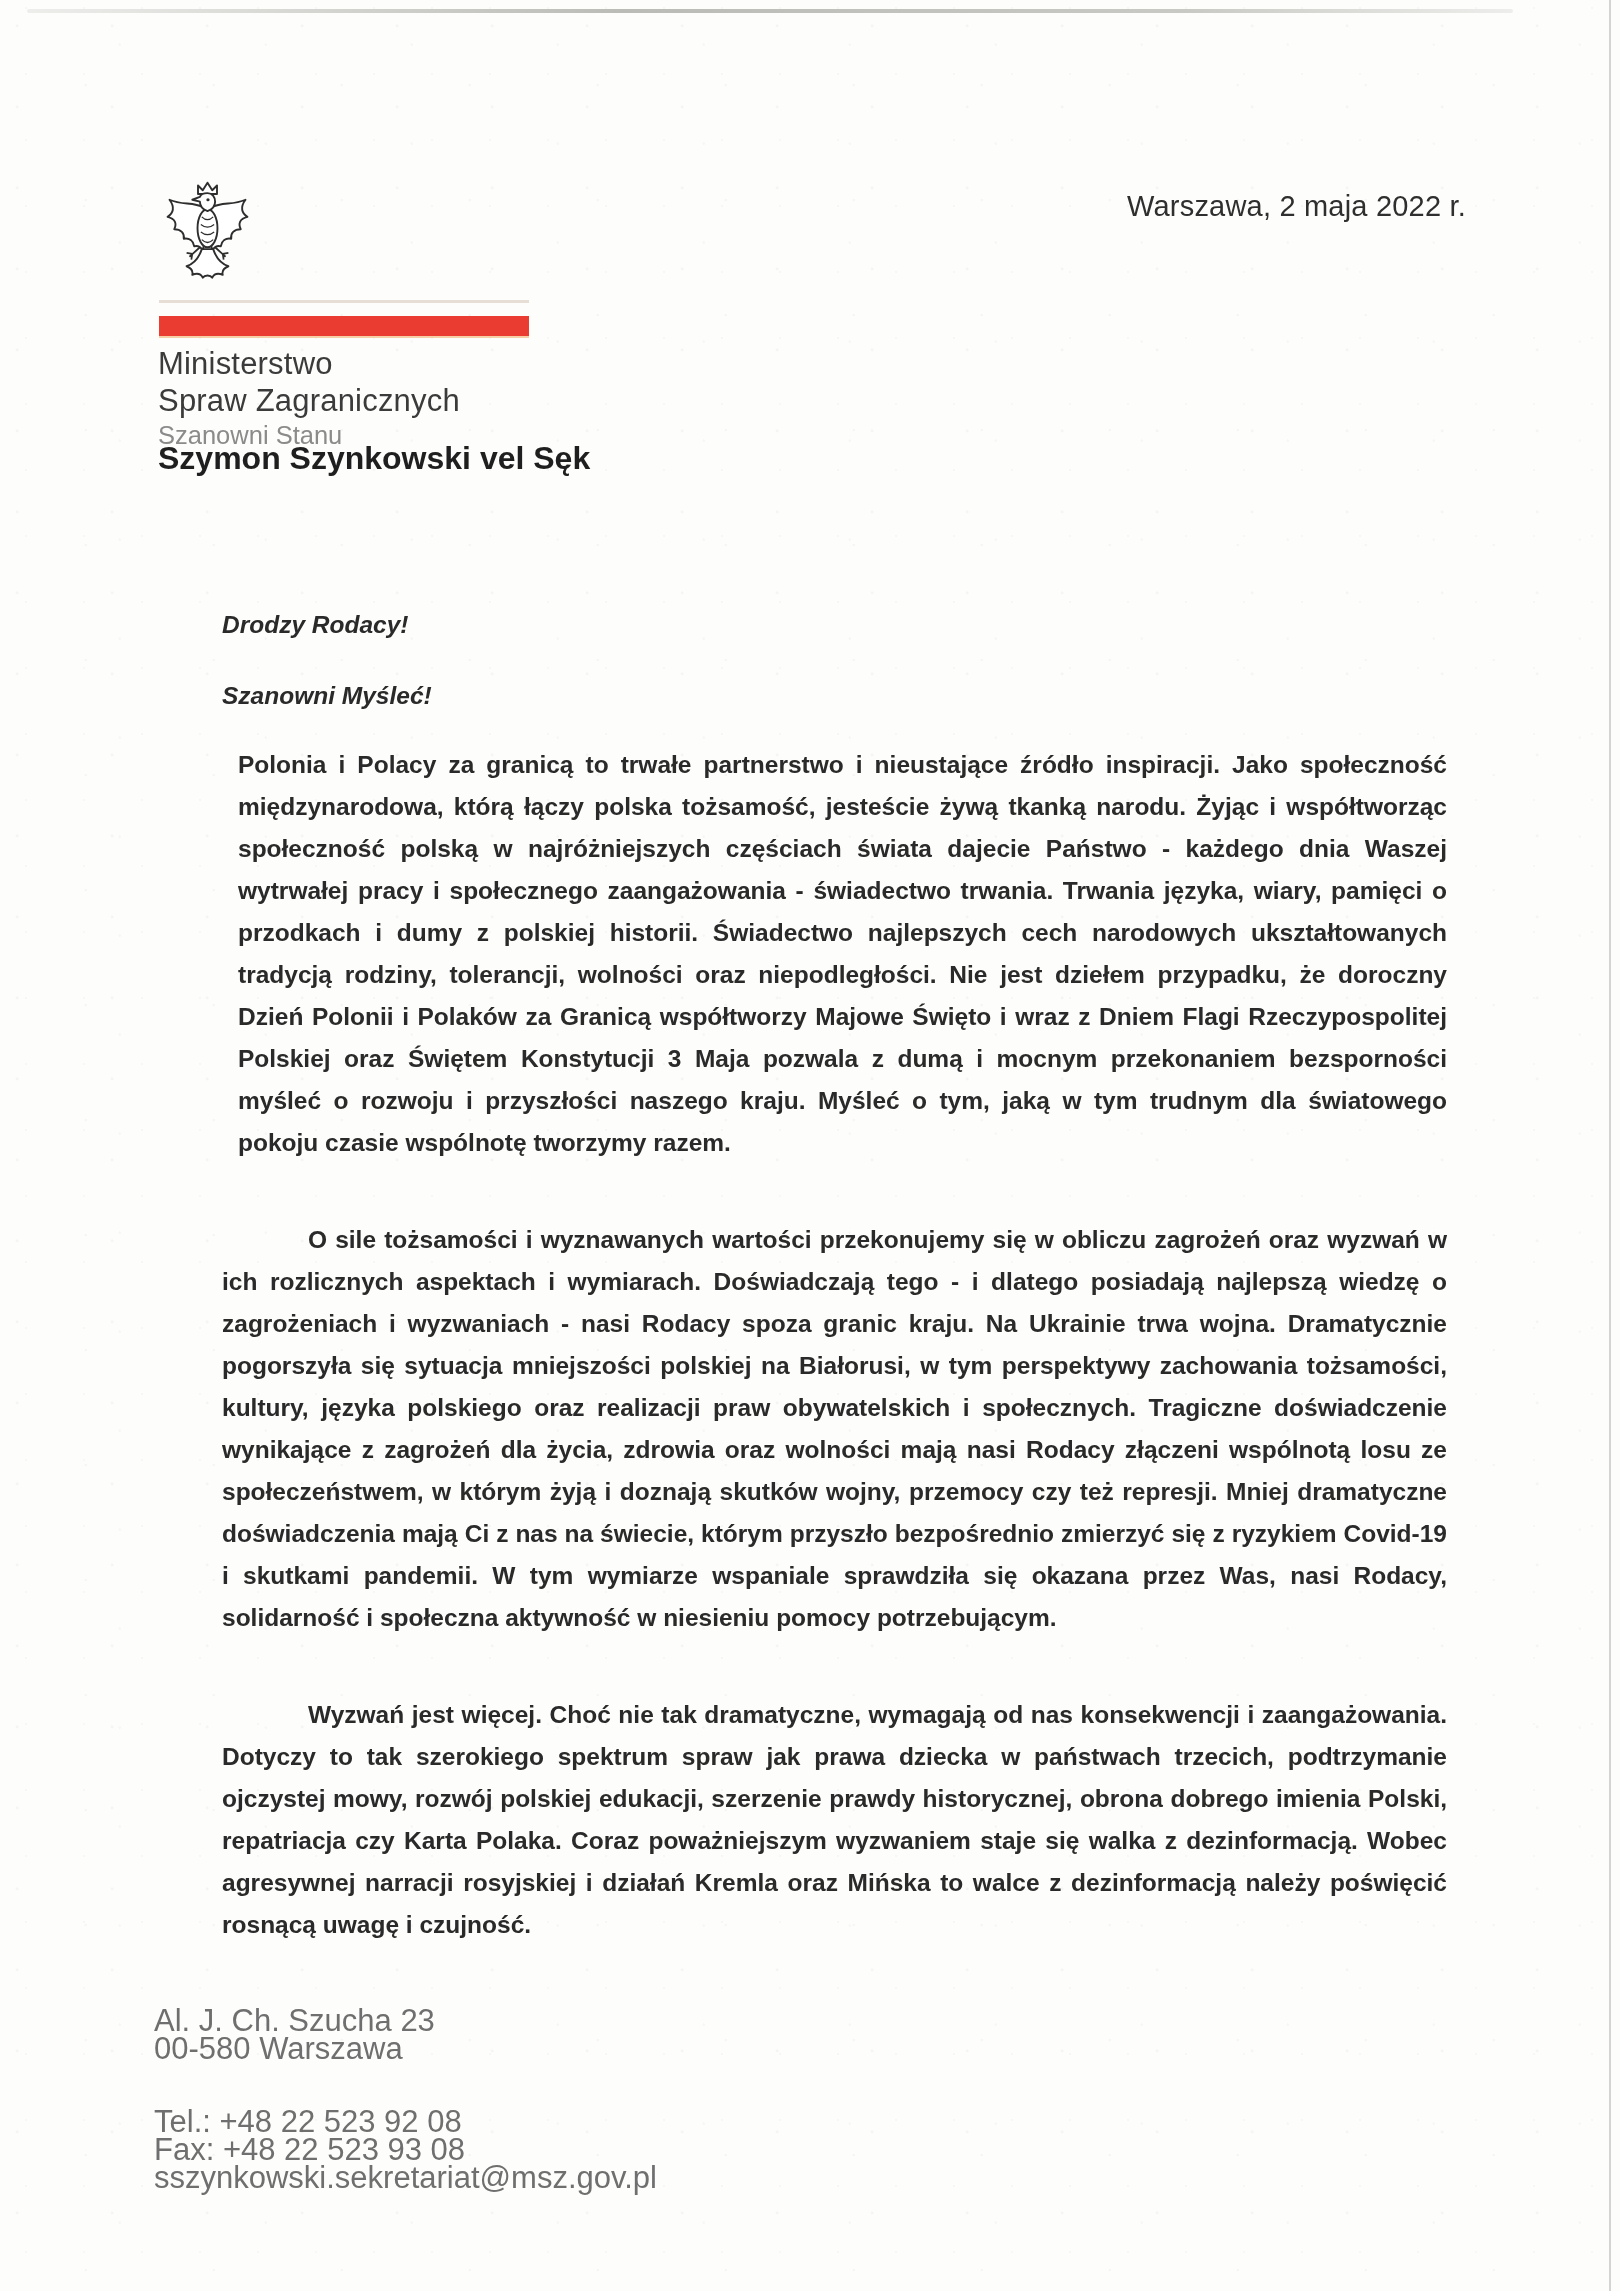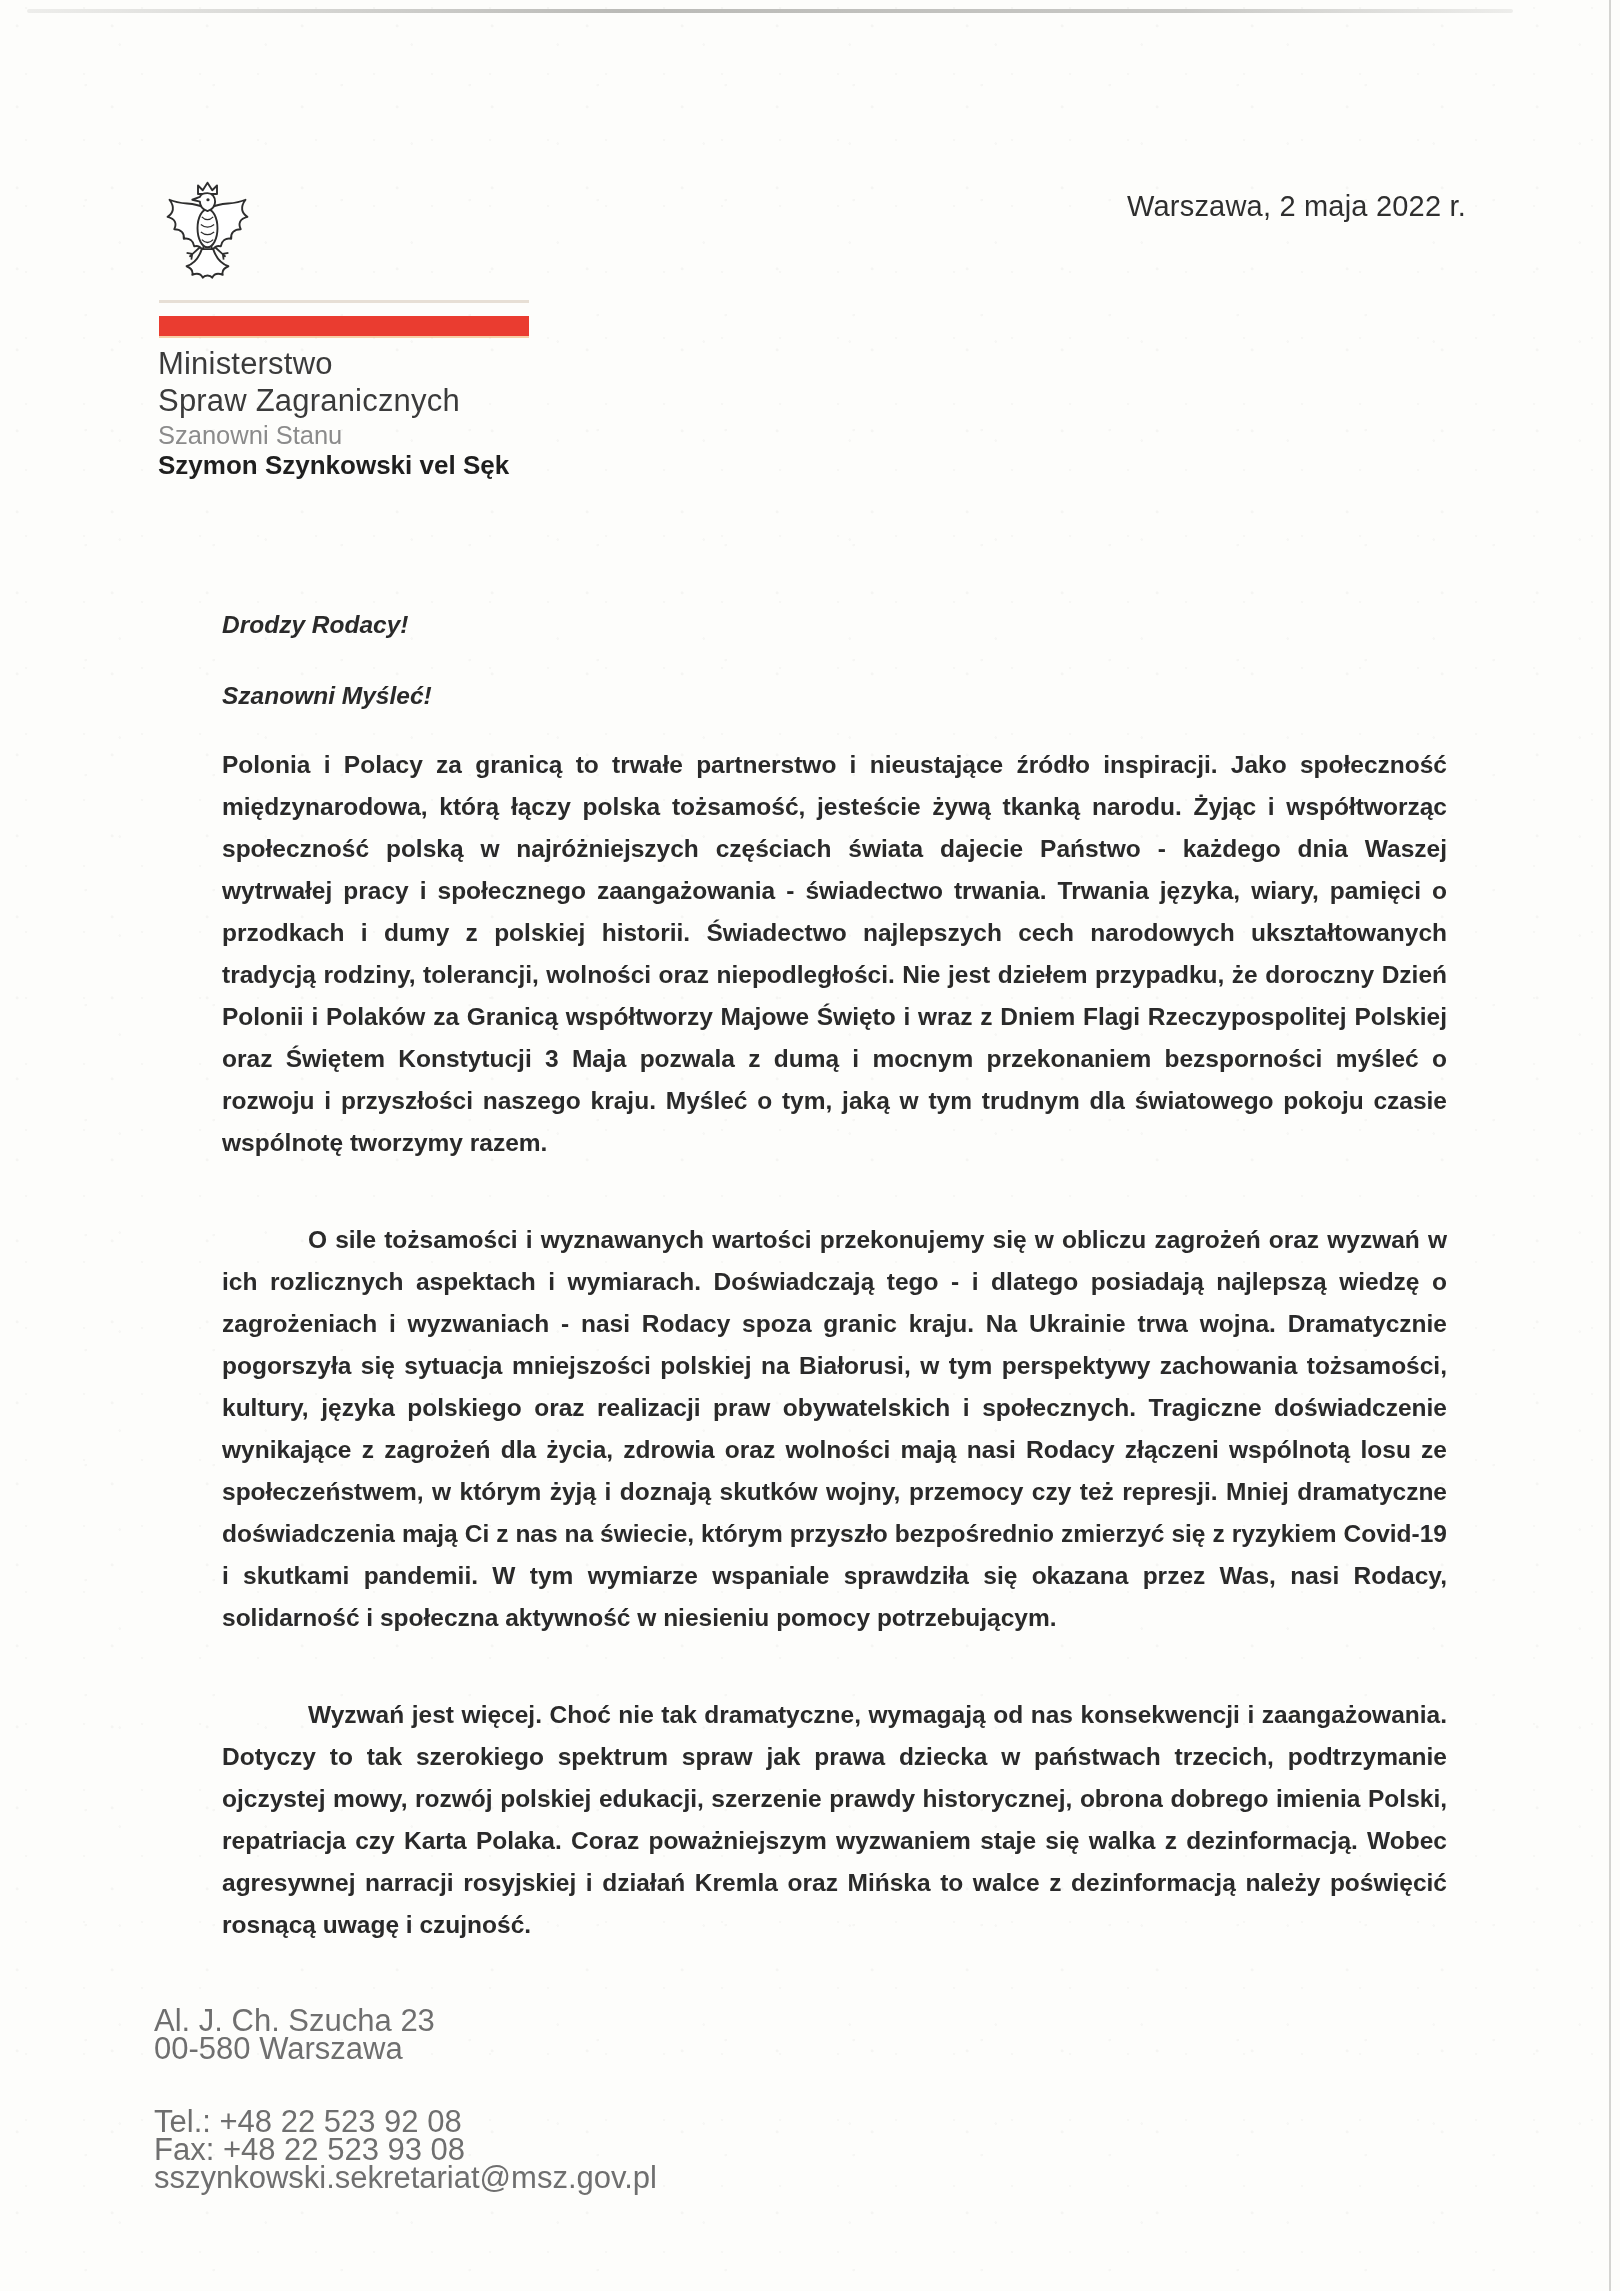--- a/index.html
+++ b/index.html
@@ -39,32 +39,32 @@
   .stripe-white{position:absolute;left:159px;top:300px;width:370px;height:2.9px;background:#e7dfd5;}
   .stripe-red{
     position:absolute;left:159px;top:316px;width:370px;height:19.6px;
     background:#ea3c30;box-shadow:0 2px 0 rgba(243,170,98,0.55);
   }
   .ministry-name{
     position:absolute;left:158px;top:345px;
     font-size:31px;line-height:37px;color:#3b3b3b;letter-spacing:0.2px;
   }
   .office-title{position:absolute;left:158px;top:421px;font-size:25.5px;color:#8b8b8b;}
-  .official-name{position:absolute;left:158px;top:450px;font-size:26px;font-weight:600;color:#1f1f1f;}
+  .official-name{position:absolute;left:158px;top:440px;font-size:32px;font-weight:600;color:#1f1f1f;}
   
   .letter-body{
     position:absolute;left:222px;top:604px;width:1225px;
     font-size:24.5px;line-height:42px;color:#2a2a2a;font-weight:bold;
   }
   .salutation{font-style:italic;margin:0;}
   .salutation + .salutation{margin-top:29px;}
   .para{
     margin:0;text-align:justify;text-justify:inter-word;
   }
-  .para-first{margin-top:27.4px;}
+  .para-first{margin-top:27.4px;margin-left:16px;}
   .para-indent{margin-top:55px;text-indent:86px;}
   
   .page-footer{
     position:absolute;left:154px;top:2007px;
     font-size:31px;line-height:28px;color:#6f6f6f;
   }
   .footer-block + .footer-block{margin-top:45px;}
   .footer-line{white-space:nowrap;}
 </style>
 </head>

